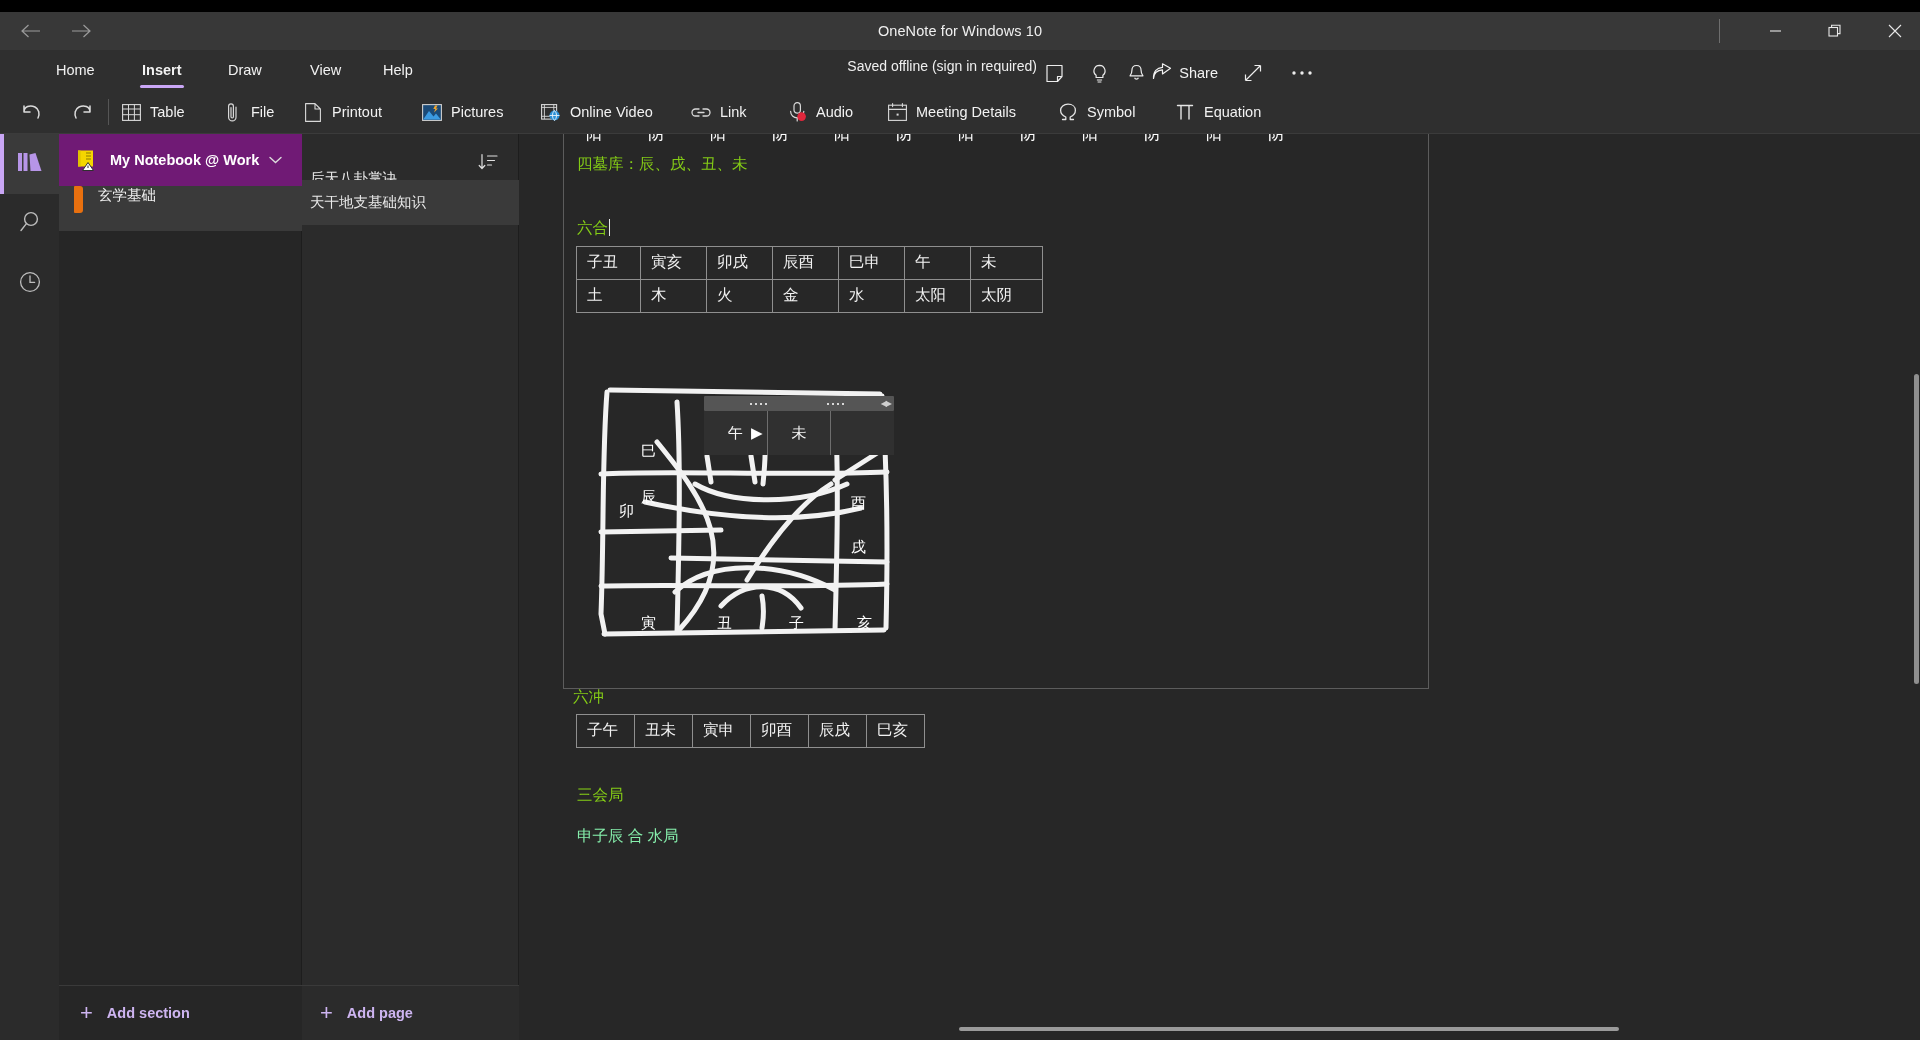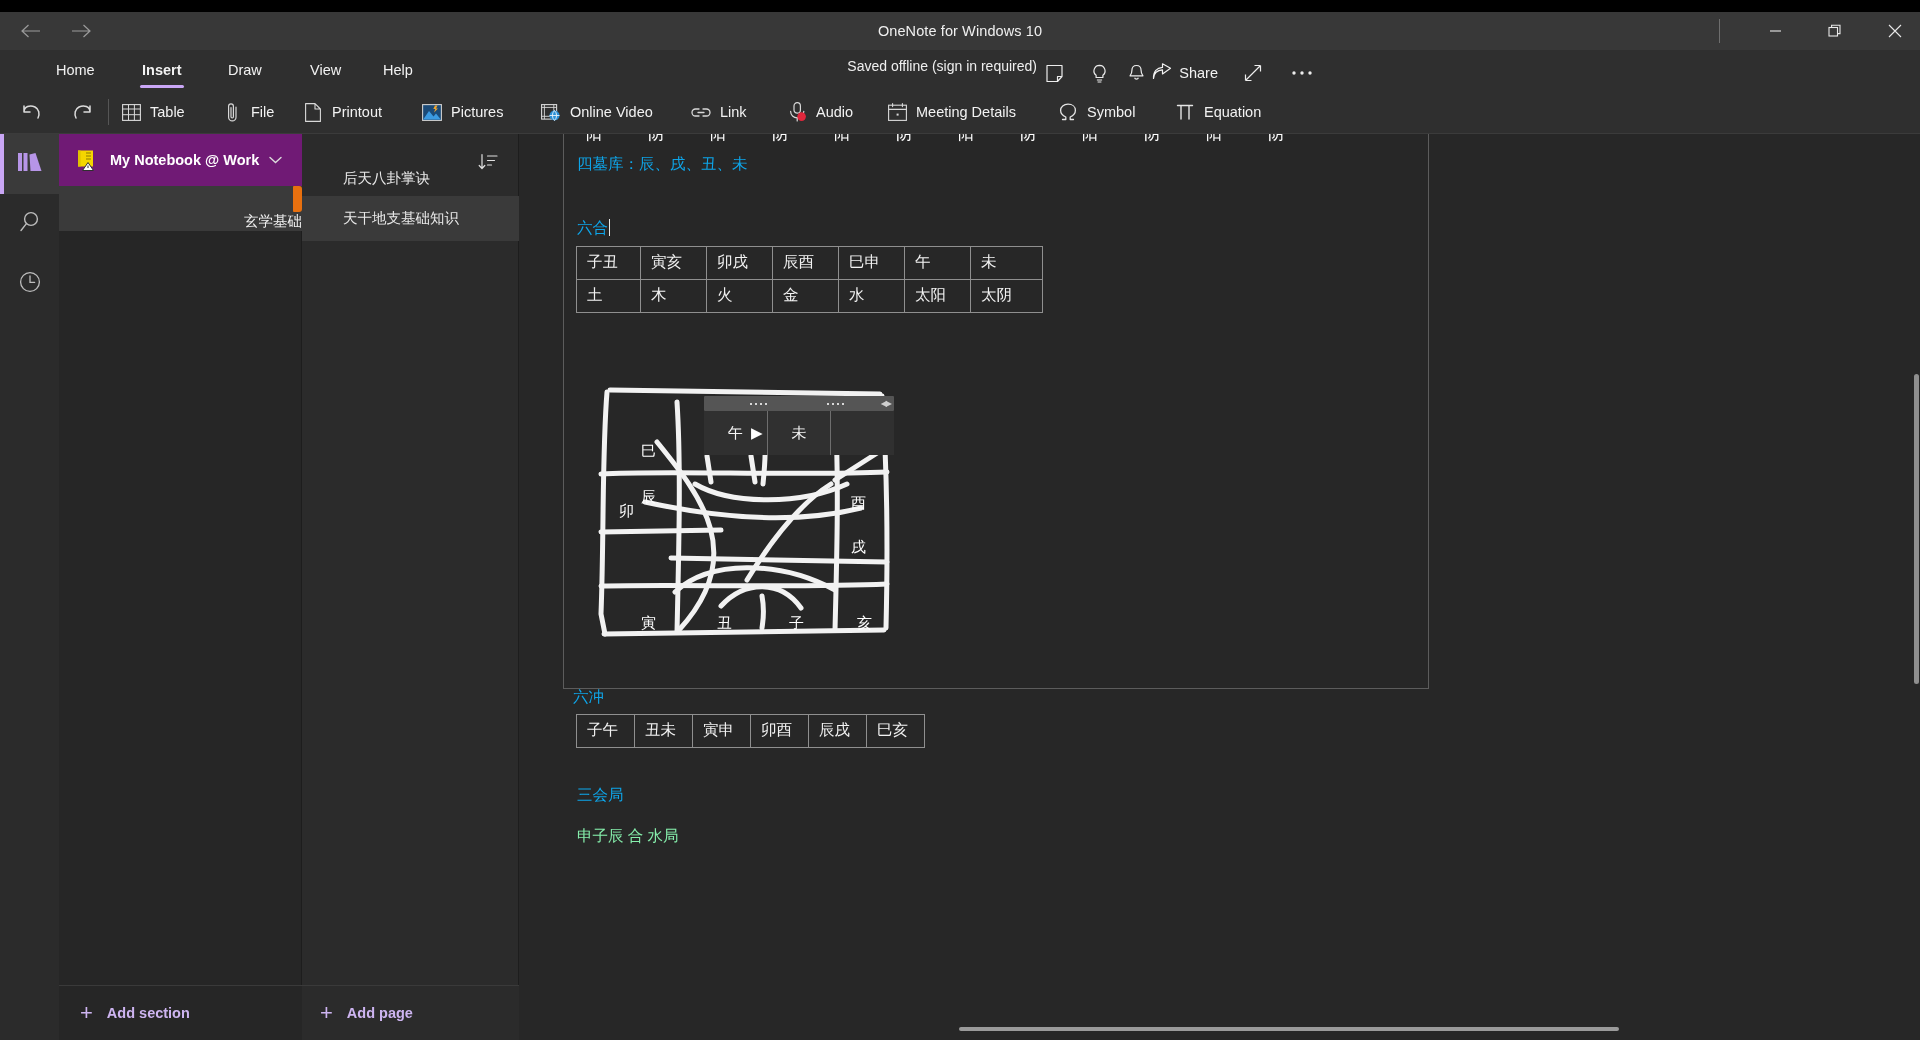--- a/index.html
+++ b/index.html
@@ -101,21 +101,21 @@
     border-right:1px solid #1d1d1d;
   }
   .nb-header {
     position:absolute; left:59px; top:134px; width:243px; height:52px;
     display:flex; align-items:center; background:#701a75;
   }
   .nb-icon { margin-left:16px; width:24px; height:24px; display:flex; align-items:center; }
   .nb-name { margin-left:11px; font-size:14.5px; font-weight:bold; color:#ffffff; }
   .nb-chev { margin-left:10px; color:#d8d8d8; font-size:11px; }
   .sec-item {
-    position:absolute; left:59px; width:243px; height:45px; display:flex; align-items:flex-end;flex-direction:column;
+    position:absolute; left:59px; width:243px; height:45px; display:flex; align-items:flex-start;
   }
   .sec-item.active { background:#3a3a3a; }
   .sec-color { width:9px; height:27px; margin-left:15px; border-radius:1px 3px 3px 1px; }
   .sec-label { margin-left:15px; font-size:14.5px; color:#f0f0f0; }
   .addsec {
     position:absolute; left:59px; top:985px; width:243px; height:55px;
     display:flex; align-items:center; background:#262626; border-top:1px solid #3a3a3a;
   }
   .addsec .plus { margin-left:21px; font-size:22px; color:#cdb4f0; line-height:1; font-weight:300;}
   .addsec .txt { margin-left:14px; font-size:14.5px; font-weight:bold; color:#cdb4f0; }
@@ -126,21 +126,21 @@
     border-right:1px solid #1d1d1d;
   }
   .pp-sort {
     position:absolute; left:473px; top:150px; width:30px; height:24px;
     display:flex; align-items:center; justify-content:center; color:#e0e0e0;
   }
   .pg-item {
     position:absolute; left:302px; width:217px; height:45px; display:flex; align-items:center;
   }
   .pg-item.active { background:#3a3a3a; }
-  .pg-label { margin-left:41px; font-size:14.5px; color:#e9e9e9; }
+  .pg-label { margin-left:8px; font-size:14.5px; color:#e9e9e9; }
   .addpage {
     position:absolute; left:302px; top:985px; width:217px; height:55px;
     display:flex; align-items:center; background:#2b2b2b; border-top:1px solid #3a3a3a;
   }
   .addpage .plus { margin-left:18px; font-size:22px; color:#cdb4f0; line-height:1; font-weight:300;}
   .addpage .txt { margin-left:14px; font-size:14.5px; font-weight:bold; color:#cdb4f0; }
 
   
   .canvas {
     position:absolute; left:519px; top:134px; width:1401px; height:906px;
@@ -154,21 +154,21 @@
   .ntbl td {
     border:1px solid #8f8f8f; color:#f2f2f2; font-size:15.5px;
     padding:5px 10px 6px 10px; vertical-align:middle; white-space:nowrap;
   }
   
   .clip-table {
     position:absolute; left:57px; top:-16px;
   }
   .clip-table td { width:60px; padding:4px 8px; }
   .txtline {
-    position:absolute; font-size:15.5px; color:#0ea5e9; white-space:nowrap;
+    position:absolute; font-size:15.5px; color:#84cc16; white-space:nowrap;
   }
   .caret {
     display:inline-block; width:1px; height:17px; background:#e8e8e8;
     vertical-align:-3px; margin-left:1px;
   }
   .drawing { position:absolute; left:80px; top:250px; width:300px; height:265px; }
   .drawing svg { display:block; }
 
   
   .tbl-toolbar {
@@ -457,21 +457,21 @@
   <div class="pagepane"></div>
   <div class="pp-sort">
     <svg width="20" height="18" viewBox="0 0 20 18">
       <path d="M4 1.5 V15.5 M4 15.5 L1.2 12.5 M4 15.5 L6.8 12.5" stroke="#e0e0e0" stroke-width="1.2" fill="none" stroke-linecap="round"></path>
       <path d="M9.5 3 H19 M9.5 7.5 H16.5 M9.5 12 H13.5" stroke="#e0e0e0" stroke-width="1.2" stroke-linecap="round"></path>
     </svg>
   </div>
   <div class="pg-item" style="top:156px">
     <span class="pg-label">后天八卦掌诀</span>
   </div>
-  <div class="pg-item active" style="top:196px">
+  <div class="pg-item active" style="top:180px">
     <span class="pg-label">天干地支基础知识</span>
   </div>
   <div class="addpage">
     <span class="plus">+</span>
     <span class="txt">Add page</span>
   </div>
 
   <div class="canvas">
 
     <div class="note-container"></div>

